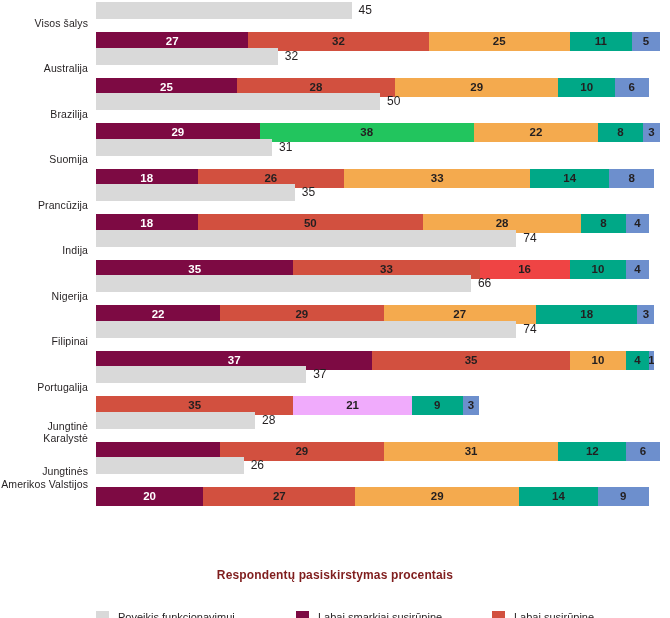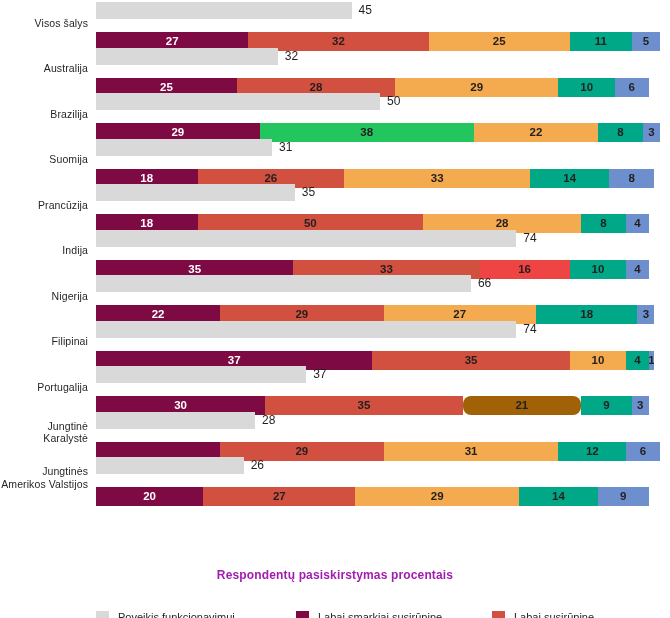--- a/index.html
+++ b/index.html
@@ -98,21 +98,21 @@
   
   .axis-caption {
     position: absolute;
     left: 0;
     top: 568px;
     width: 670px;
     text-align: center;
     font-size: 12px;
     font-weight: 700;
     letter-spacing: .15px;
-    color: #a21caf;
+    color: #7f1d1d;
   }
 
   
   .legend {
     position: absolute;
     left: 96px;
     top: 608px;
     width: 574px;
     display: grid;
     grid-template-columns: 200px 196px 178px;
@@ -269,23 +269,22 @@
         </div>
       </div>
       <div class="row">
         <div class="row-label">Portugalija</div>
         <div class="row-bars">
           <div class="gray-track">
             <div class="gray-bar" style="width: 210.16px; background: rgb(217, 217, 217);"></div>
             <div class="gray-value" style="left: 217.16px;">37</div>
           </div>
           <div class="stack">
-            <div class="seg dark" style="flex: 0 0 169.2px; background: rgb(125, 10, 67);">30</div>
             <div class="seg light" style="flex: 0 0 197.4px; background: rgb(210, 80, 63);">35</div>
-            <div class="seg light" style="flex: 0 0 118.44px; background: #a16207; border-radius: 8px;">21</div>
+            <div class="seg light" style="flex: 0 0 118.44px; background: #f0abfc;">21</div>
             <div class="seg light" style="flex: 0 0 50.76px; background: rgb(0, 168, 135);">9</div>
             <div class="seg light" style="flex: 0 0 16.92px; background: rgb(109, 143, 205);">3</div>
           </div>
         </div>
       </div>
       <div class="row">
         <div class="row-label">Jungtinė
 Karalystė</div>
         <div class="row-bars">
           <div class="gray-track">

